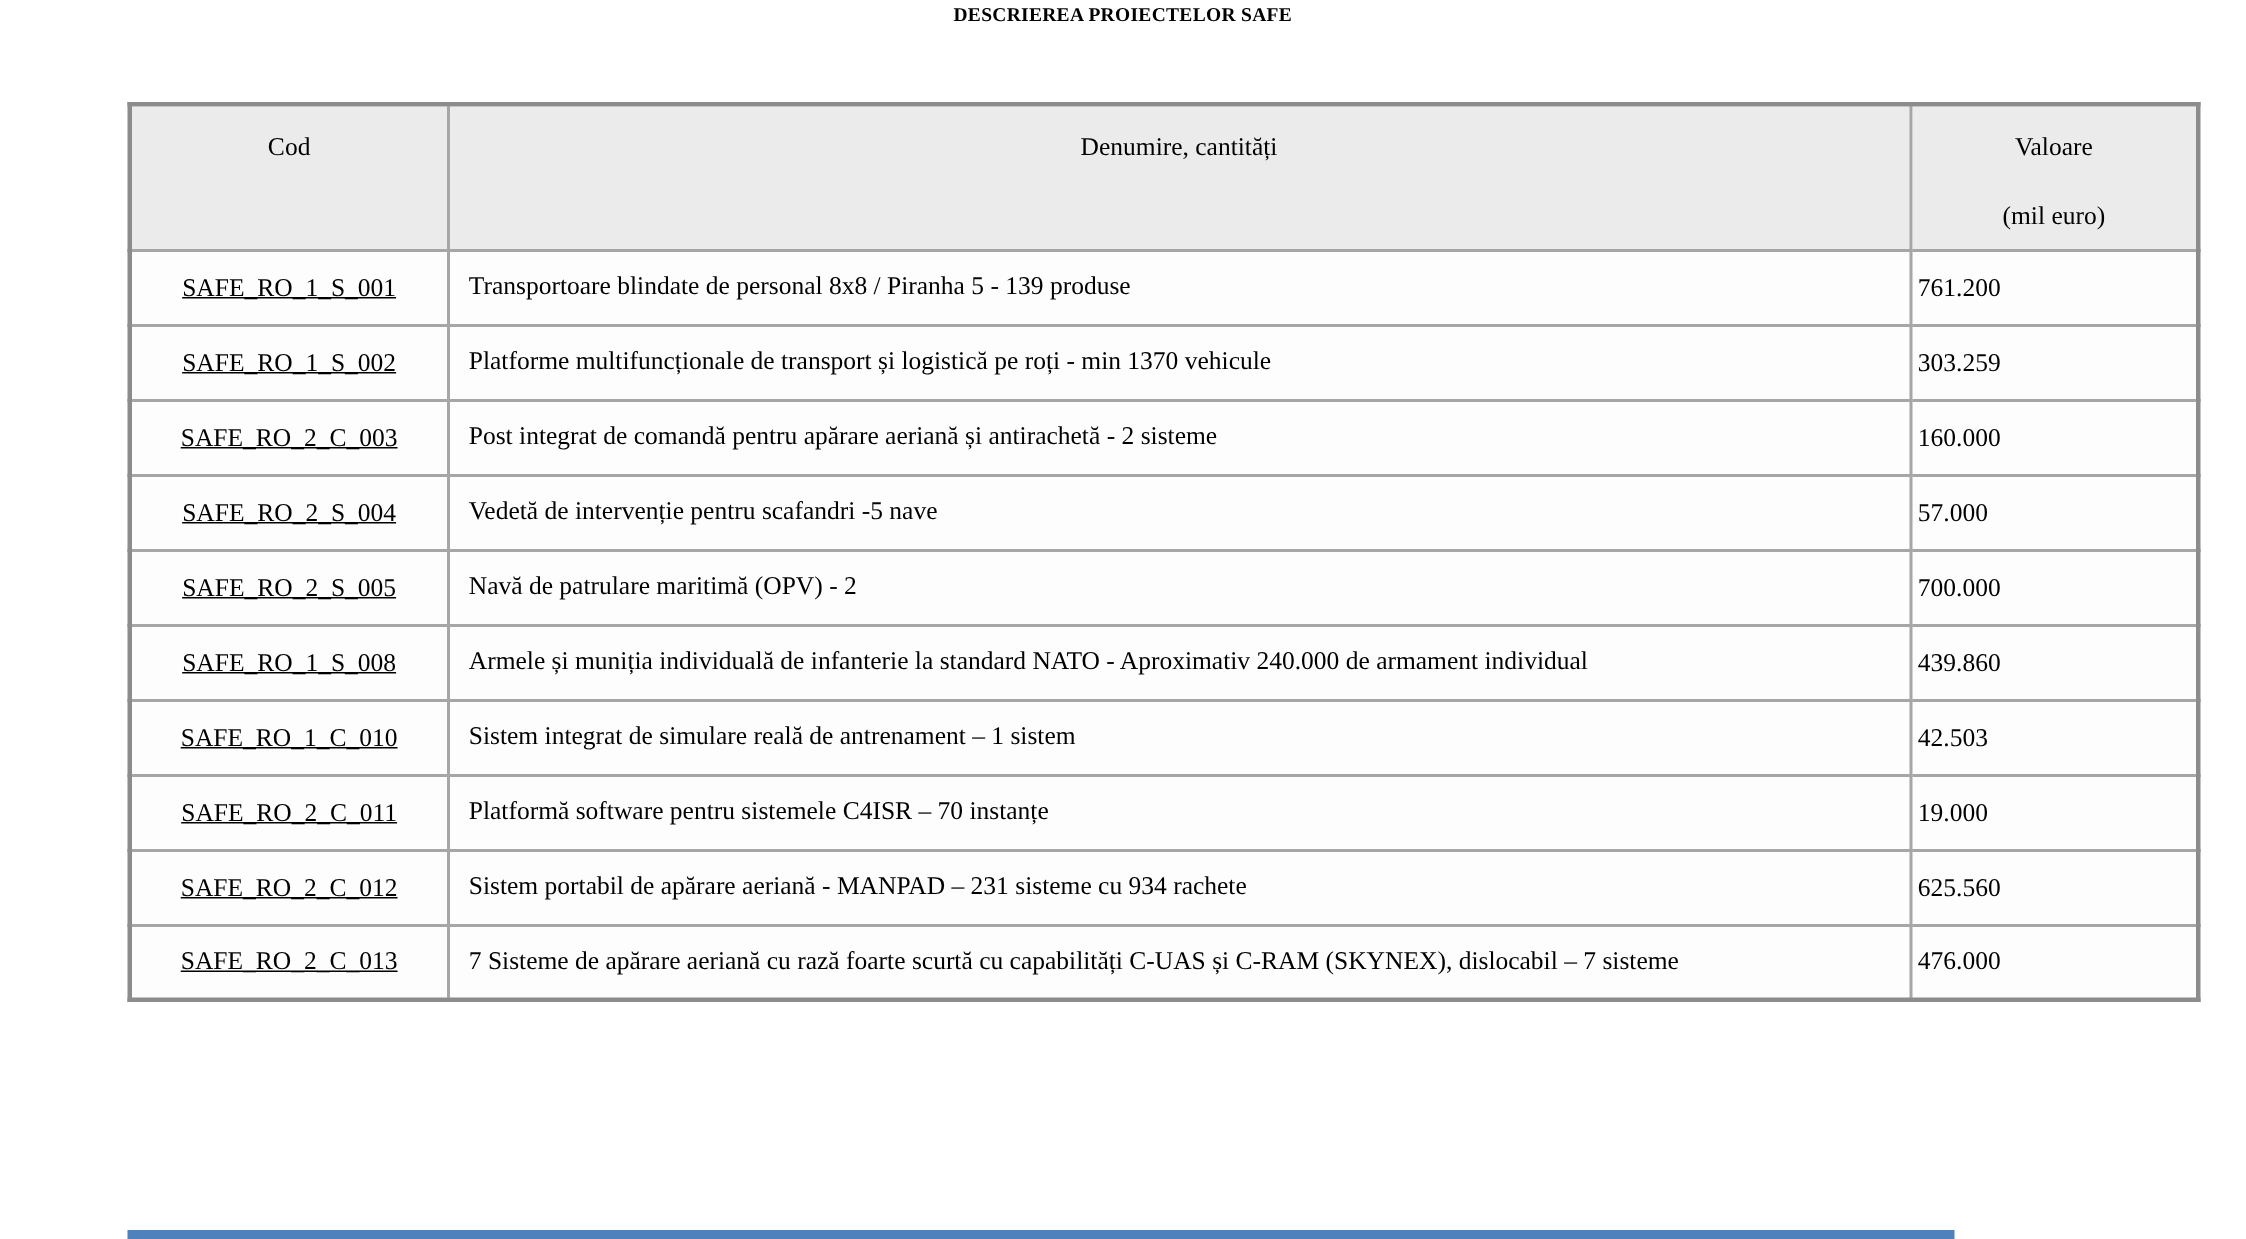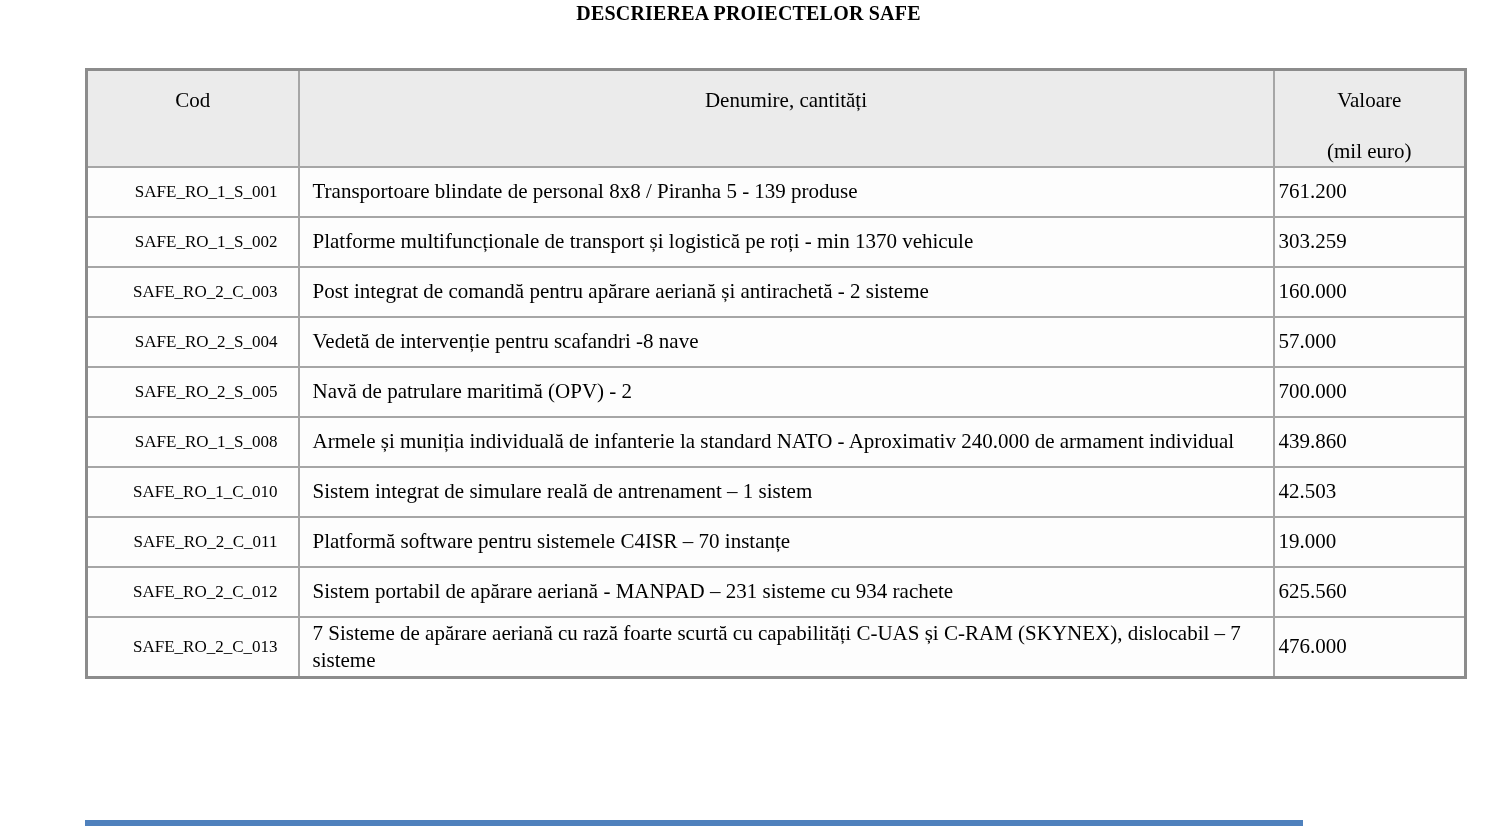--- a/index.html
+++ b/index.html
@@ -17,60 +17,61 @@
     width: 1497px;
     height: 826px;
   }
   .doc-title {
     position: absolute;
     top: 2px;
     left: 0;
     width: 100%;
     text-align: center;
     font-weight: bold;
-    font-size: 20px;
+    font-size: 13px;
     letter-spacing: 0.2px;
   }
   table.safe-table {
     position: absolute;
     top: 68px;
     left: 85px;
     border-collapse: collapse;
     table-layout: fixed;
     width: 1379px;
     background: #fdfdfd;
   }
   table.safe-table col.col-cod  { width: 212px; }
   table.safe-table col.col-den  { width: 975px; }
   table.safe-table col.col-val  { width: 192px; }
   table.safe-table th, table.safe-table td {
     border: 2px solid #a6a6a6;
-    font-size: 21px;
+    font-size: 17px;
     font-weight: normal;
     box-sizing: border-box;
     overflow: hidden;
   }
   table.safe-table { border: 3px solid #8c8c8c; }
   thead th {
     height: 97px;
     background: #ebebeb;
     vertical-align: top;
     padding-top: 17px;
     font-size: 16px;
     text-align: center;
   }
   thead th .hdr-line2 {
     display: block;
     margin-top: 26px;
   }
   tbody td { height: 50px; vertical-align: middle; }
   tbody td.cell-cod {
-    text-align: right;
+    text-align: center;
     font-size: 17px;
     padding: 0 20px;
+    text-decoration: underline;
   }
   tbody td.cell-den {
     text-align: left;
     padding: 2px 10px 2px 13px;
     line-height: 1.3;
     margin-top: 32px;
   }
   tbody td.cell-val {
     text-align: left;
     padding: 0 10px 0 4px;
@@ -118,21 +119,21 @@
           <td class="cell-den">Platforme multifuncționale de transport și logistică pe roți  - min 1370 vehicule</td>
           <td class="cell-val">303.259</td>
         </tr>
         <tr>
           <td class="cell-cod">SAFE_RO_2_C_003</td>
           <td class="cell-den">Post integrat de comandă pentru apărare aeriană și antirachetă - 2 sisteme</td>
           <td class="cell-val">160.000</td>
         </tr>
         <tr>
           <td class="cell-cod">SAFE_RO_2_S_004</td>
-          <td class="cell-den">Vedetă de intervenție pentru scafandri -8 nave</td>
+          <td class="cell-den">Vedetă de intervenție pentru scafandri -5 nave</td>
           <td class="cell-val">57.000</td>
         </tr>
         <tr>
           <td class="cell-cod">SAFE_RO_2_S_005</td>
           <td class="cell-den">Navă de patrulare maritimă (OPV) - 2</td>
           <td class="cell-val">700.000</td>
         </tr>
         <tr>
           <td class="cell-cod">SAFE_RO_1_S_008</td>
           <td class="cell-den">Armele și muniția individuală de infanterie la standard NATO - Aproximativ 240.000 de armament individual</td>

